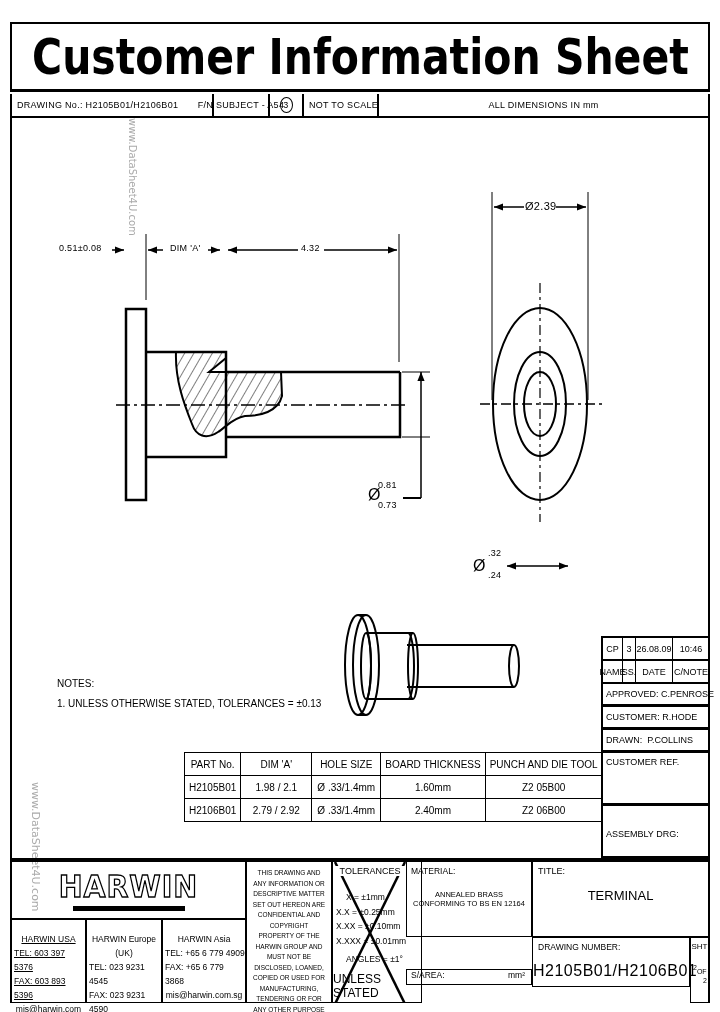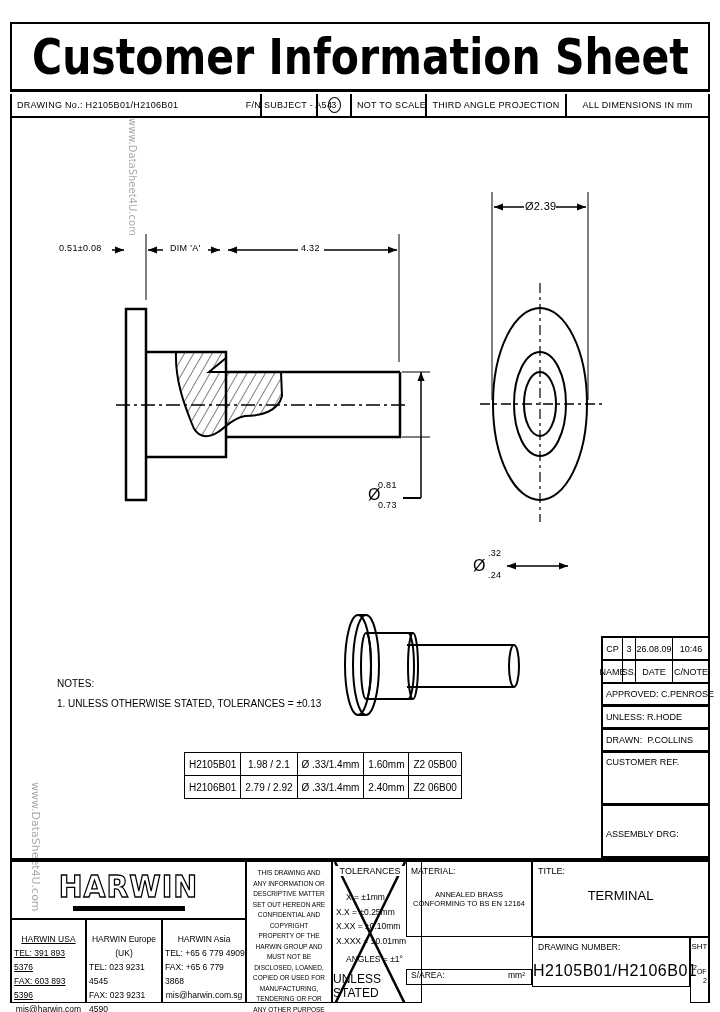--- a/index.html
+++ b/index.html
@@ -24,37 +24,34 @@
   .watermark { position:absolute; color:#aaa; font-family:"DejaVu Sans", sans-serif; font-size:10px; white-space:nowrap; transform-origin:left top; transform:rotate(90deg); }
 </style>
 </head>
 <body>
 
 <div class="title-bar">
   <span>Customer Information Sheet</span>
 </div>
 
 <div class="info-row">
-  <div style="width:250px;">
+  <div style="width:202px;">
     <span>DRAWING No.:</span>&nbsp;
     <span>H2105B01/H2106B01</span>
   </div>
   <div style="width:56px;justify-content:center;padding:0;">
     <span>F/N SUBJECT - A54</span>
   </div>
   <div style="width:34px;justify-content:center;padding:0;">
     <span style="border:1px solid #000;border-radius:50%;width:11px;height:14px;display:inline-flex;align-items:center;justify-content:center;">
       <span>3</span>
     </span>
   </div>
   <div style="width:75px;">
     <span>NOT TO SCALE</span>
-  </div>
-  <div style="width:140px;justify-content:center;padding:0;">
-    <span>THIRD ANGLE PROJECTION</span>
   </div>
   <div style="flex:1;justify-content:center;padding:0;">
     <span>ALL DIMENSIONS IN mm</span>
   </div>
 </div>
 
 <div class="abs" style="left:10px;top:118px;width:700px;height:740px;border-left:2px solid #000;border-right:2px solid #000;box-sizing:border-box;"></div>
 
 <div class="watermark" style="left:138px;top:118px;">www.DataSheet4U.com</div>
 <div class="watermark" style="left:42px;top:782px;font-size:11px;">www.DataSheet4U.com</div>
@@ -137,20 +134,27 @@
 <div class="abs small" style="left:488px;top:548px;">.32</div>
 <div class="abs small" style="left:488px;top:570px;">.24</div>
 
 <div class="abs" style="left:57px;top:674px;font-size:10px;line-height:20px;">
   <div>NOTES:</div>
   <div>1. UNLESS OTHERWISE STATED, TOLERANCES = ±0.13</div>
 </div>
 
 <table class="parts">
   <tbody>
+      <tr>
+    <td style="width:46px">PART No.</td>
+    <td style="width:62px">DIM 'A'</td>
+    <td style="width:60px">HOLE SIZE</td>
+    <td style="width:70px">BOARD THICKNESS</td>
+    <td style="width:90px">PUNCH AND DIE TOOL</td>
+  </tr>
   <tr>
     <td>H2105B01</td>
     <td>1.98 / 2.1</td>
     <td>Ø .33/1.4mm</td>
     <td>1.60mm</td>
     <td>Z2 05B00</td>
   </tr>
   <tr>
     <td>H2106B01</td>
     <td>2.79 / 2.92</td>
@@ -171,21 +175,21 @@
   <div class="rev-grid">
     <div>NAME</div>
     <div>SS.</div>
     <div>DATE</div>
     <div>C/NOTE</div>
   </div>
   <div class="rev-field">
     <span>APPROVED:</span>&nbsp;<span>C.PENROSE</span>
   </div>
   <div class="rev-field">
-    <span>UNLESS:</span>&nbsp;<span>R.HODE</span>
+    <span>CUSTOMER:</span>&nbsp;<span>R.HODE</span>
   </div>
   <div class="rev-field">
     <span>DRAWN:</span>&nbsp;&nbsp;<span>P.COLLINS</span>
   </div>
   <div class="rev-field" style="height:46px;align-items:flex-start;padding-top:4px;">
     <span>CUSTOMER REF.</span>
   </div>
   <div class="rev-field" style="height:44px;align-items:center;padding-top:6px;border-bottom:0;">
     <span>ASSEMBLY DRG:</span>
   </div>
@@ -193,21 +197,21 @@
 
 <div class="bottom">
 
   <div class="cell" style="left:0;top:0;width:236px;height:58px;border-left:2px solid #000;display:flex;flex-direction:column;align-items:center;justify-content:center;">
     <div style="font-size:30px;font-weight:bold;color:#fff;-webkit-text-stroke:1.3px #000;letter-spacing:1px;font-family:'DejaVu Sans',sans-serif;transform:scaleX(0.95);">HARWIN</div>
     <div style="width:112px;height:5px;background:#000;margin-top:2px;"></div>
   </div>
 
   <div class="cell" style="left:0;top:58px;width:76px;height:84px;border-left:2px solid #000;font-size:8.5px;line-height:14px;padding-top:12px;text-align:center;text-decoration:underline;">
     <div>HARWIN USA</div>
-    <div style="text-align:left;padding-left:2px;">TEL: 391 893 5376</div>
+    <div style="text-align:left;padding-left:2px;">TEL: 603 397 5376</div>
     <div style="text-align:left;padding-left:2px;">FAX: 603 893 5396</div>
     <div>mis@harwin.com</div>
   </div>
   <div class="cell" style="left:76px;top:58px;width:76px;height:84px;font-size:8.5px;line-height:14px;padding-top:12px;text-align:center;">
     <div>HARWIN Europe (UK)</div>
     <div style="text-align:left;padding-left:2px;">TEL: 023 9231 4545</div>
     <div style="text-align:left;padding-left:2px;">FAX: 023 9231 4590</div>
 
   </div>
   <div class="cell" style="left:152px;top:58px;width:84px;height:84px;font-size:8.5px;line-height:14px;padding-top:12px;text-align:center;">

